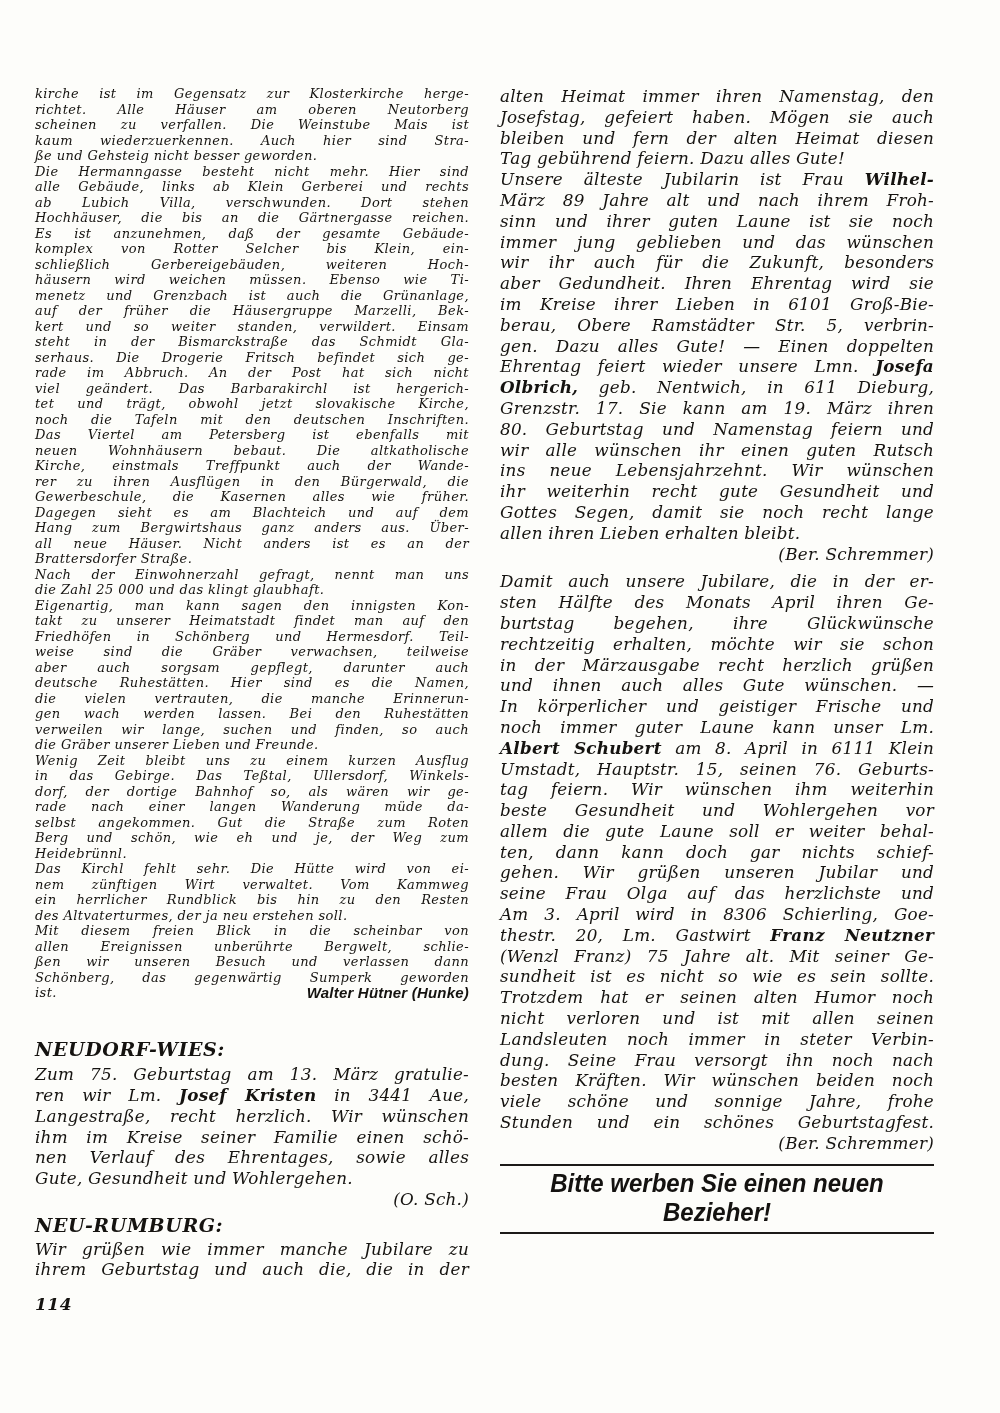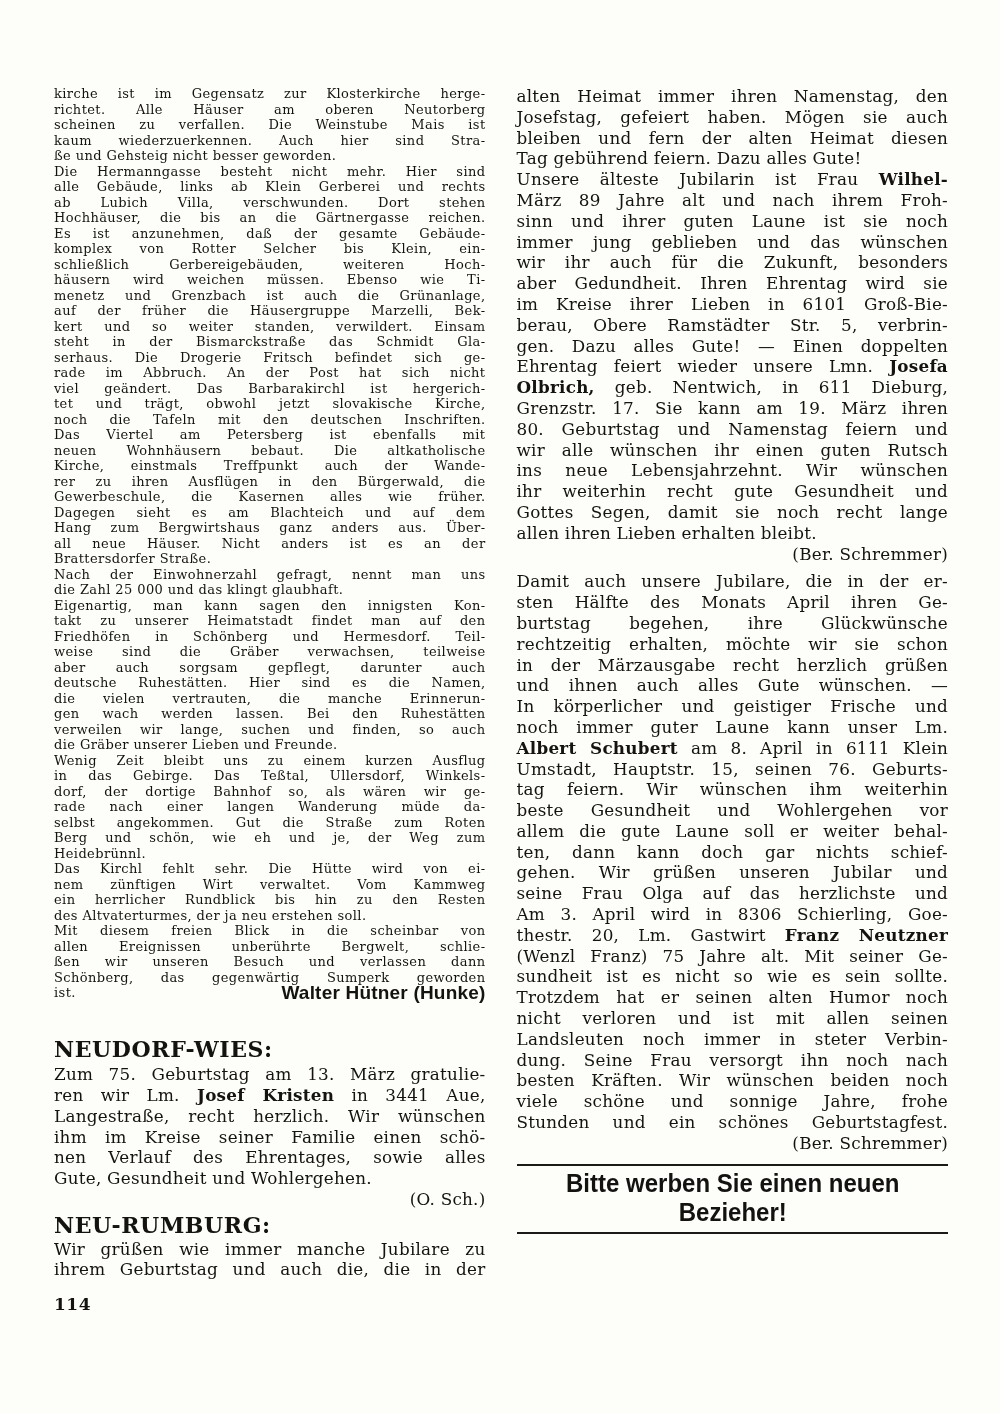--- a/index.html
+++ b/index.html
@@ -2,30 +2,30 @@
 <html><head>
 <meta charset="utf-8">
 <style>
   html,body { margin:0; padding:0; background:#e8e8e6; }
   .page {
     position:relative; width:1000px; height:1413px; margin:0 auto;
     background:#fdfdfa; color:#151310;
     font-family:"DejaVu Serif", serif;
     overflow:hidden;
   }
-  .cols { display:flex; padding:86px 52px 0 54px; gap:31px; }
+  .cols { display:flex; padding:86px 52px 0 35px; gap:31px;font-style:italic; }
   .col { width:434px; }
   .small { font-size:13px; line-height:15.5px; letter-spacing:0.4px; }
   .big   { font-size:16.8px; line-height:20.8px; letter-spacing:0.25px; }
   .ln { min-height:1em; }
   .ln.j { text-align:justify; text-align-last:justify; }
   .ln.r { text-align:right; }
   .ln.sp { display:flex; justify-content:space-between; align-items:flex-start; }
-  .sig { font-family:"Liberation Sans", sans-serif; font-weight:bold; font-size:19px; letter-spacing:0.2px; }
-  .hd { font-weight:bold; font-size:22px; letter-spacing:0.6px; margin:6px 0 4px; }
+  .sig { font-family:"Liberation Sans", sans-serif; font-weight:bold; font-size:15px; letter-spacing:0.2px; }
+  .hd { font-weight:bold; font-size:19px; letter-spacing:0.6px; margin:6px 0 4px; }
   b { font-weight:bold; }
   .gapline { width:100%; }
   .pageno { font-weight:bold; font-size:17px; margin-top:14px; letter-spacing:0.5px; }
   .banner {
     margin-top:10px;
     border-top:2.5px solid #1c1a18;
     border-bottom:2.5px solid #1c1a18;
     padding:3px 0 5px;
   }
   .banner-text {

